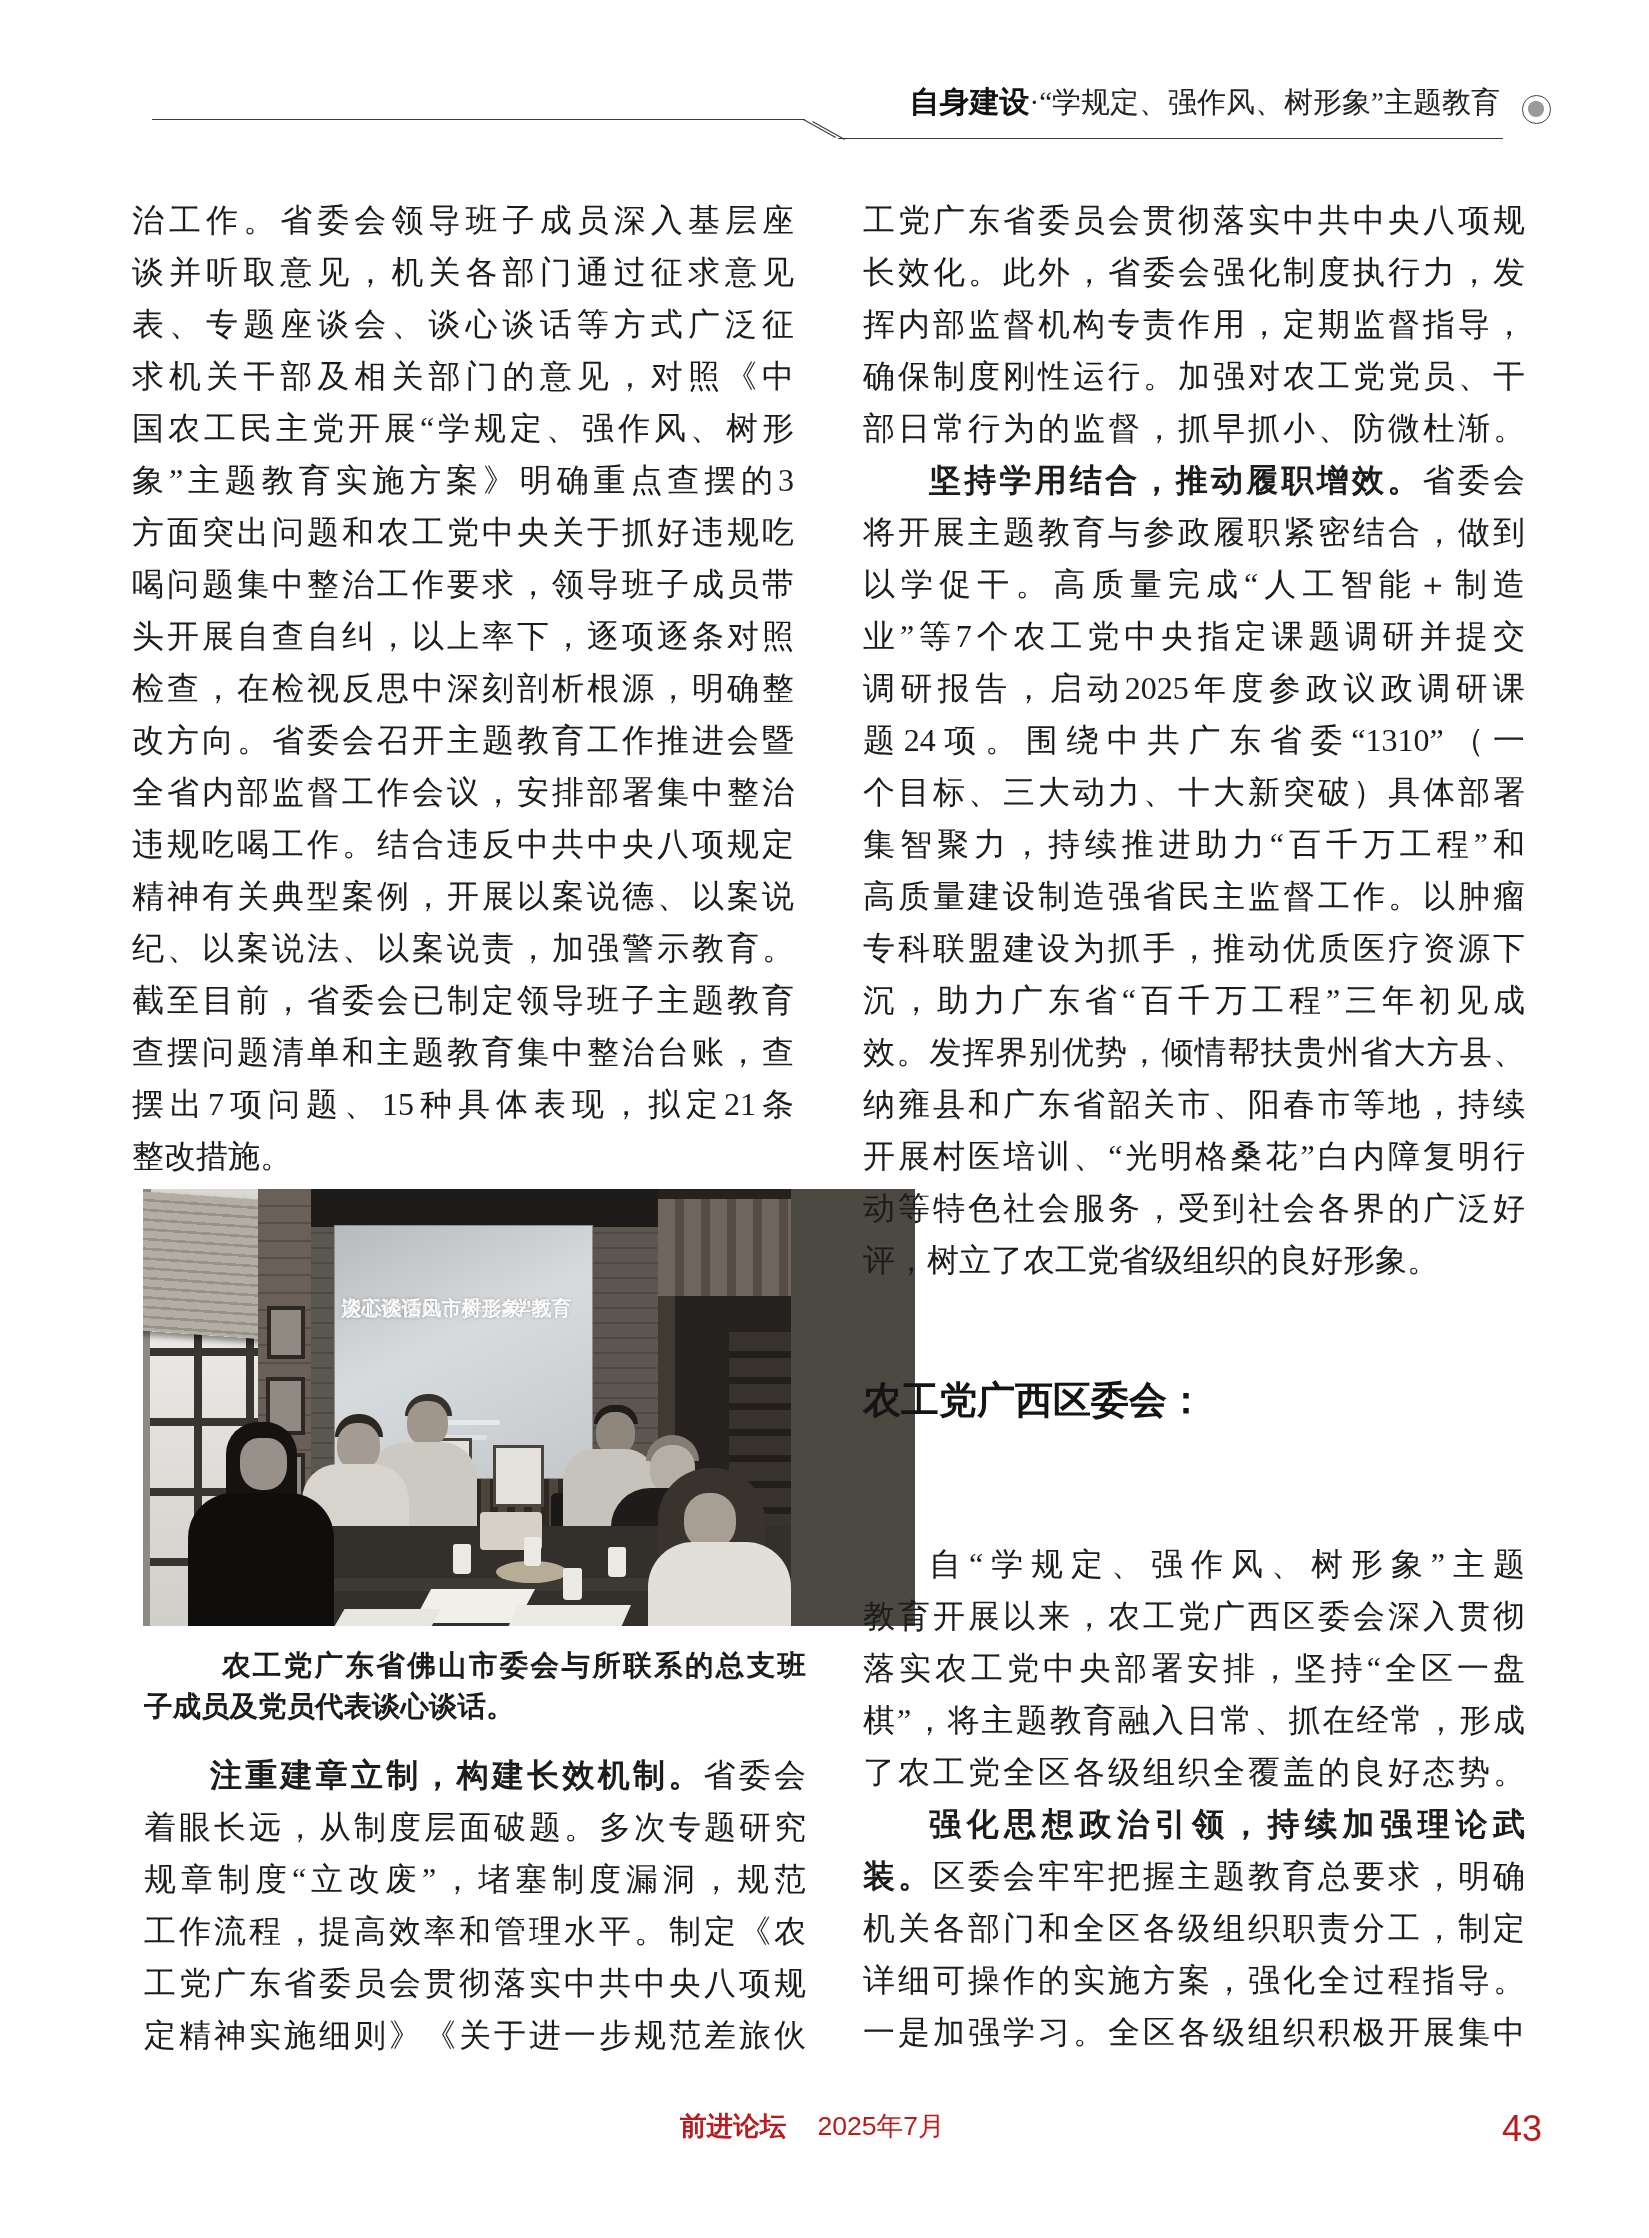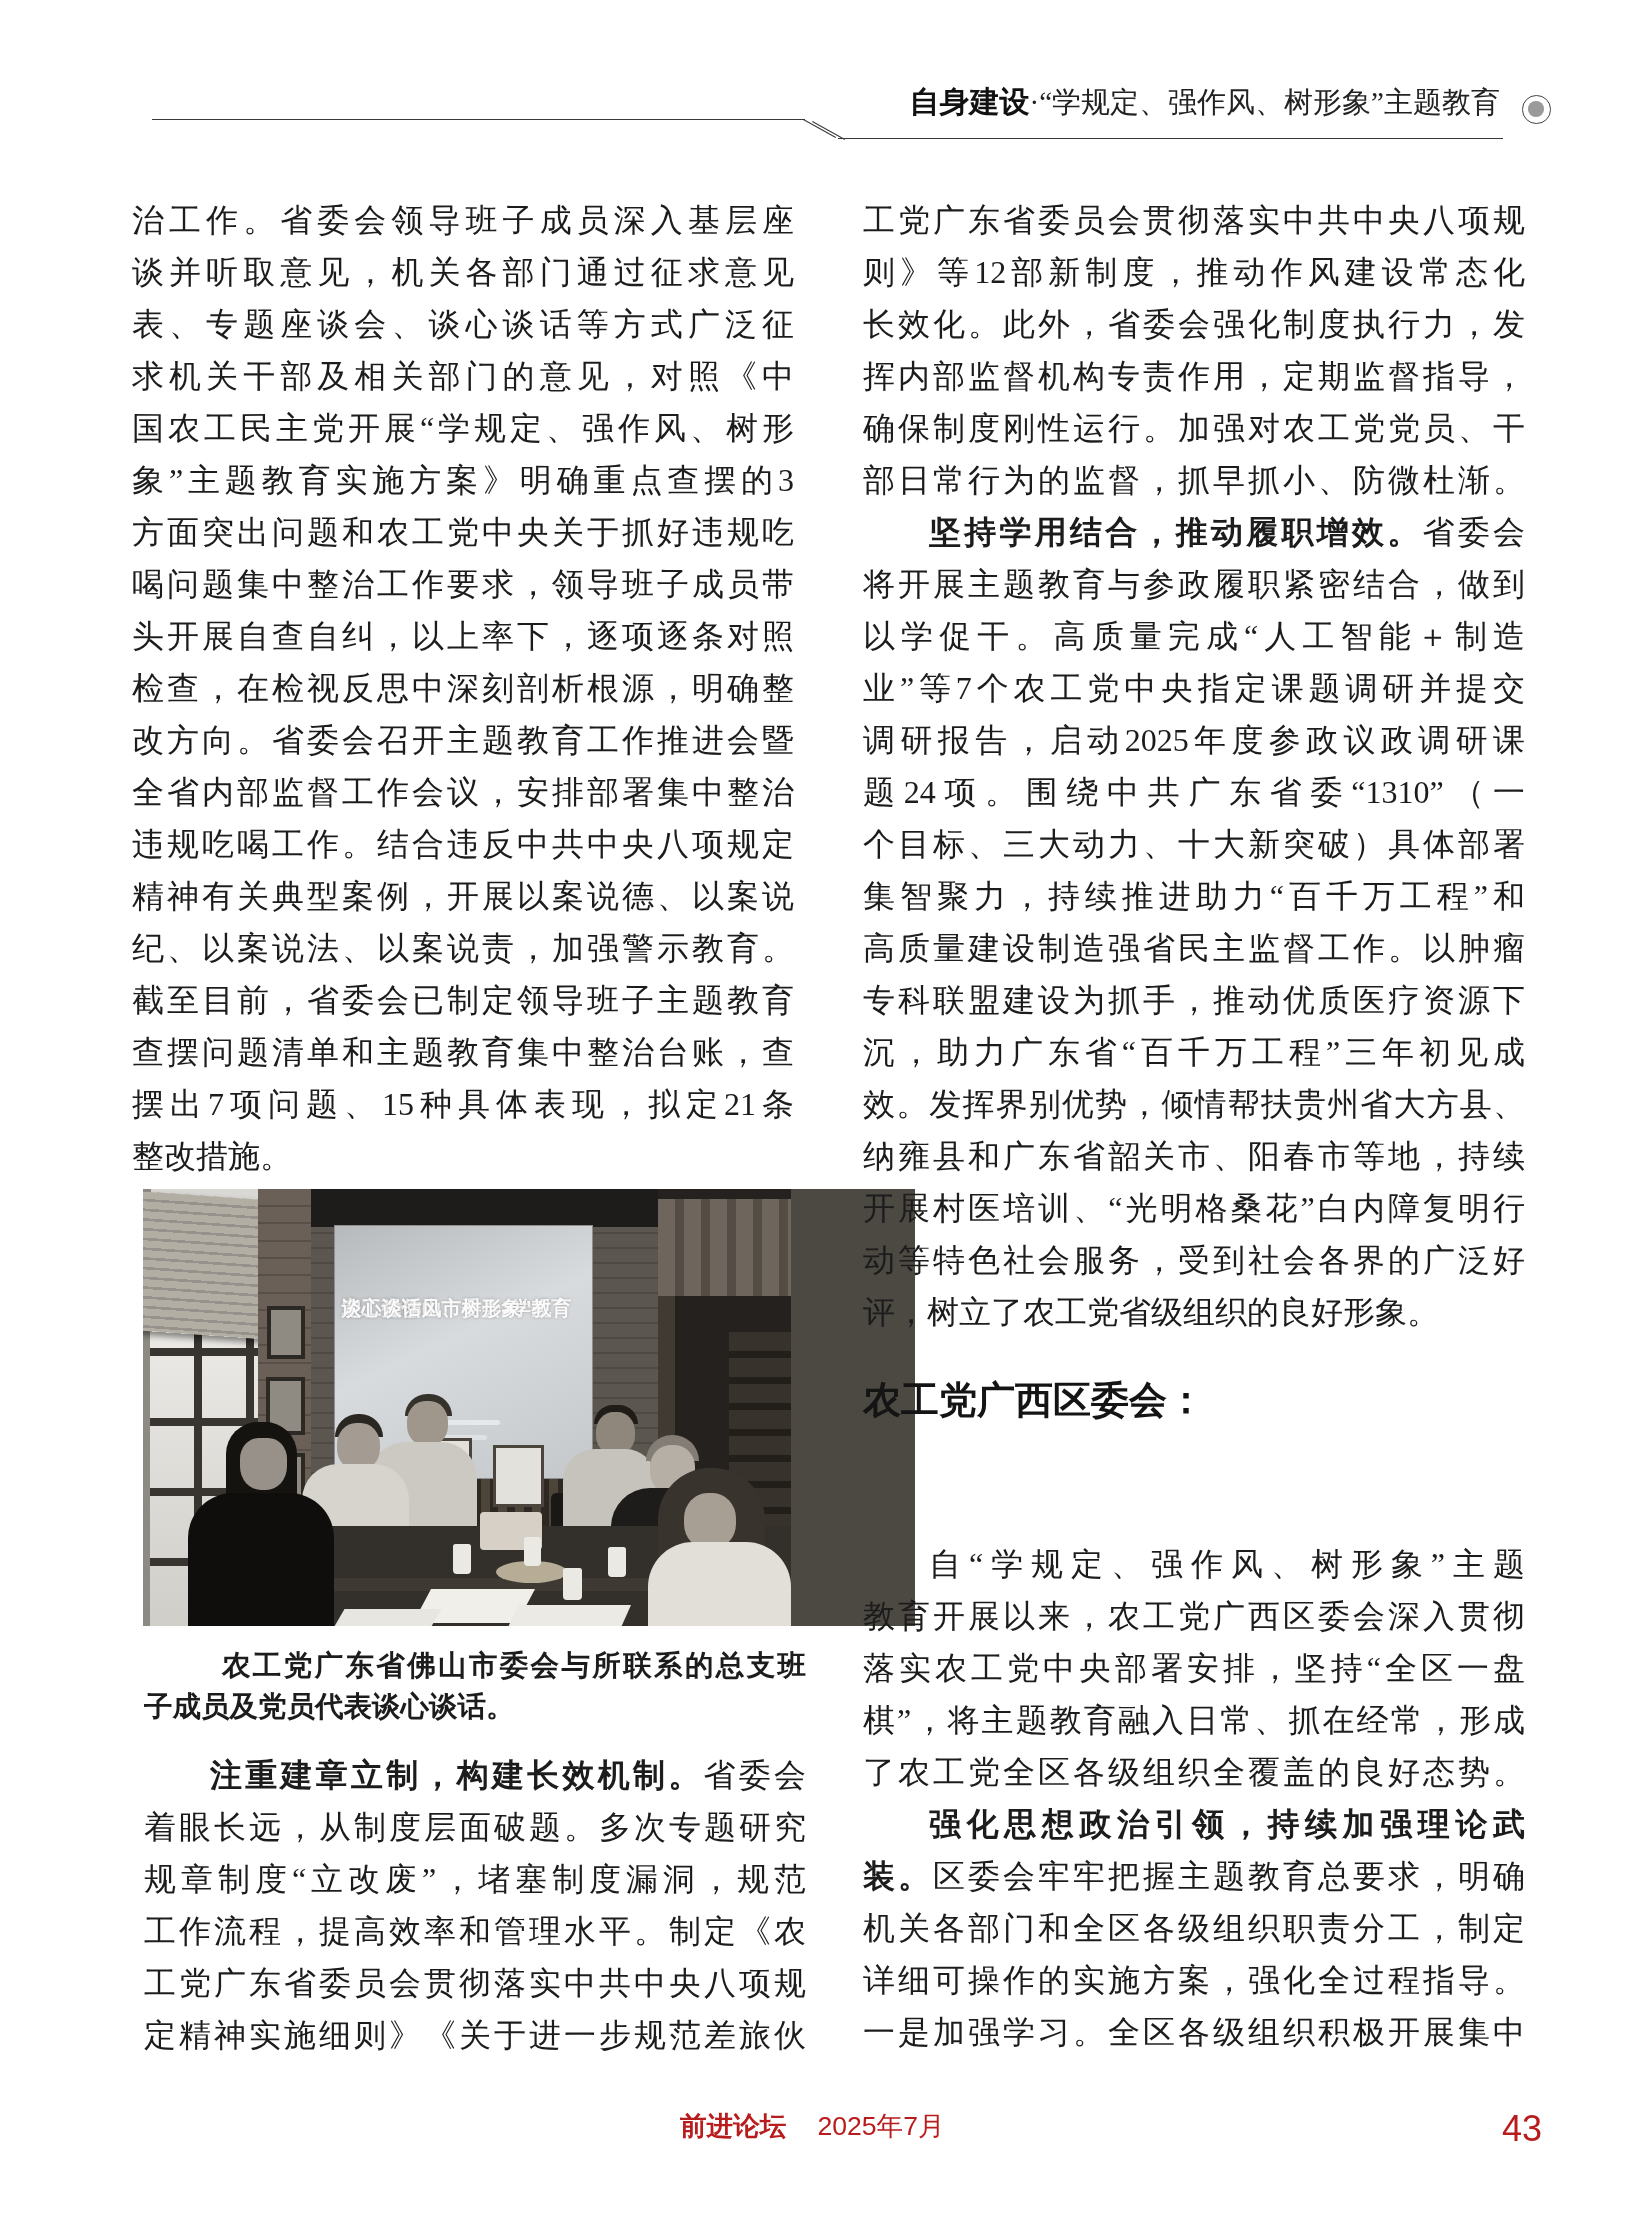--- a/index.html
+++ b/index.html
@@ -232,21 +232,20 @@
       <div class="line ind"><span class="b">注重建章立制，构建长效机制。</span><span>省委会</span></div>
       <div class="line">着眼长远，从制度层面破题。多次专题研究</div>
       <div class="line">规章制度“立改废”，堵塞制度漏洞，规范</div>
       <div class="line">工作流程，提高效率和管理水平。制定《农</div>
       <div class="line">工党广东省委员会贯彻落实中共中央八项规</div>
       <div class="line">定精神实施细则》《关于进一步规范差旅伙</div>
     </div>
 
   <div id="rcol1" class="col">
       <div class="line">工党广东省委员会贯彻落实中共中央八项规</div>
-      <div class="line">则》等12部新制度，推动作风建设常态化</div>
       <div class="line">长效化。此外，省委会强化制度执行力，发</div>
       <div class="line">挥内部监督机构专责作用，定期监督指导，</div>
       <div class="line">确保制度刚性运行。加强对农工党党员、干</div>
       <div class="line">部日常行为的监督，抓早抓小、防微杜渐。</div>
       <div class="line ind"><span class="b">坚持学用结合，推动履职增效。</span><span>省委会</span></div>
       <div class="line">将开展主题教育与参政履职紧密结合，做到</div>
       <div class="line">以学促干。高质量完成“人工智能＋制造</div>
       <div class="line">业”等7个农工党中央指定课题调研并提交</div>
       <div class="line">调研报告，启动2025年度参政议政调研课</div>
       <div class="line">题24项。围绕中共广东省委“1310”（一</div>

